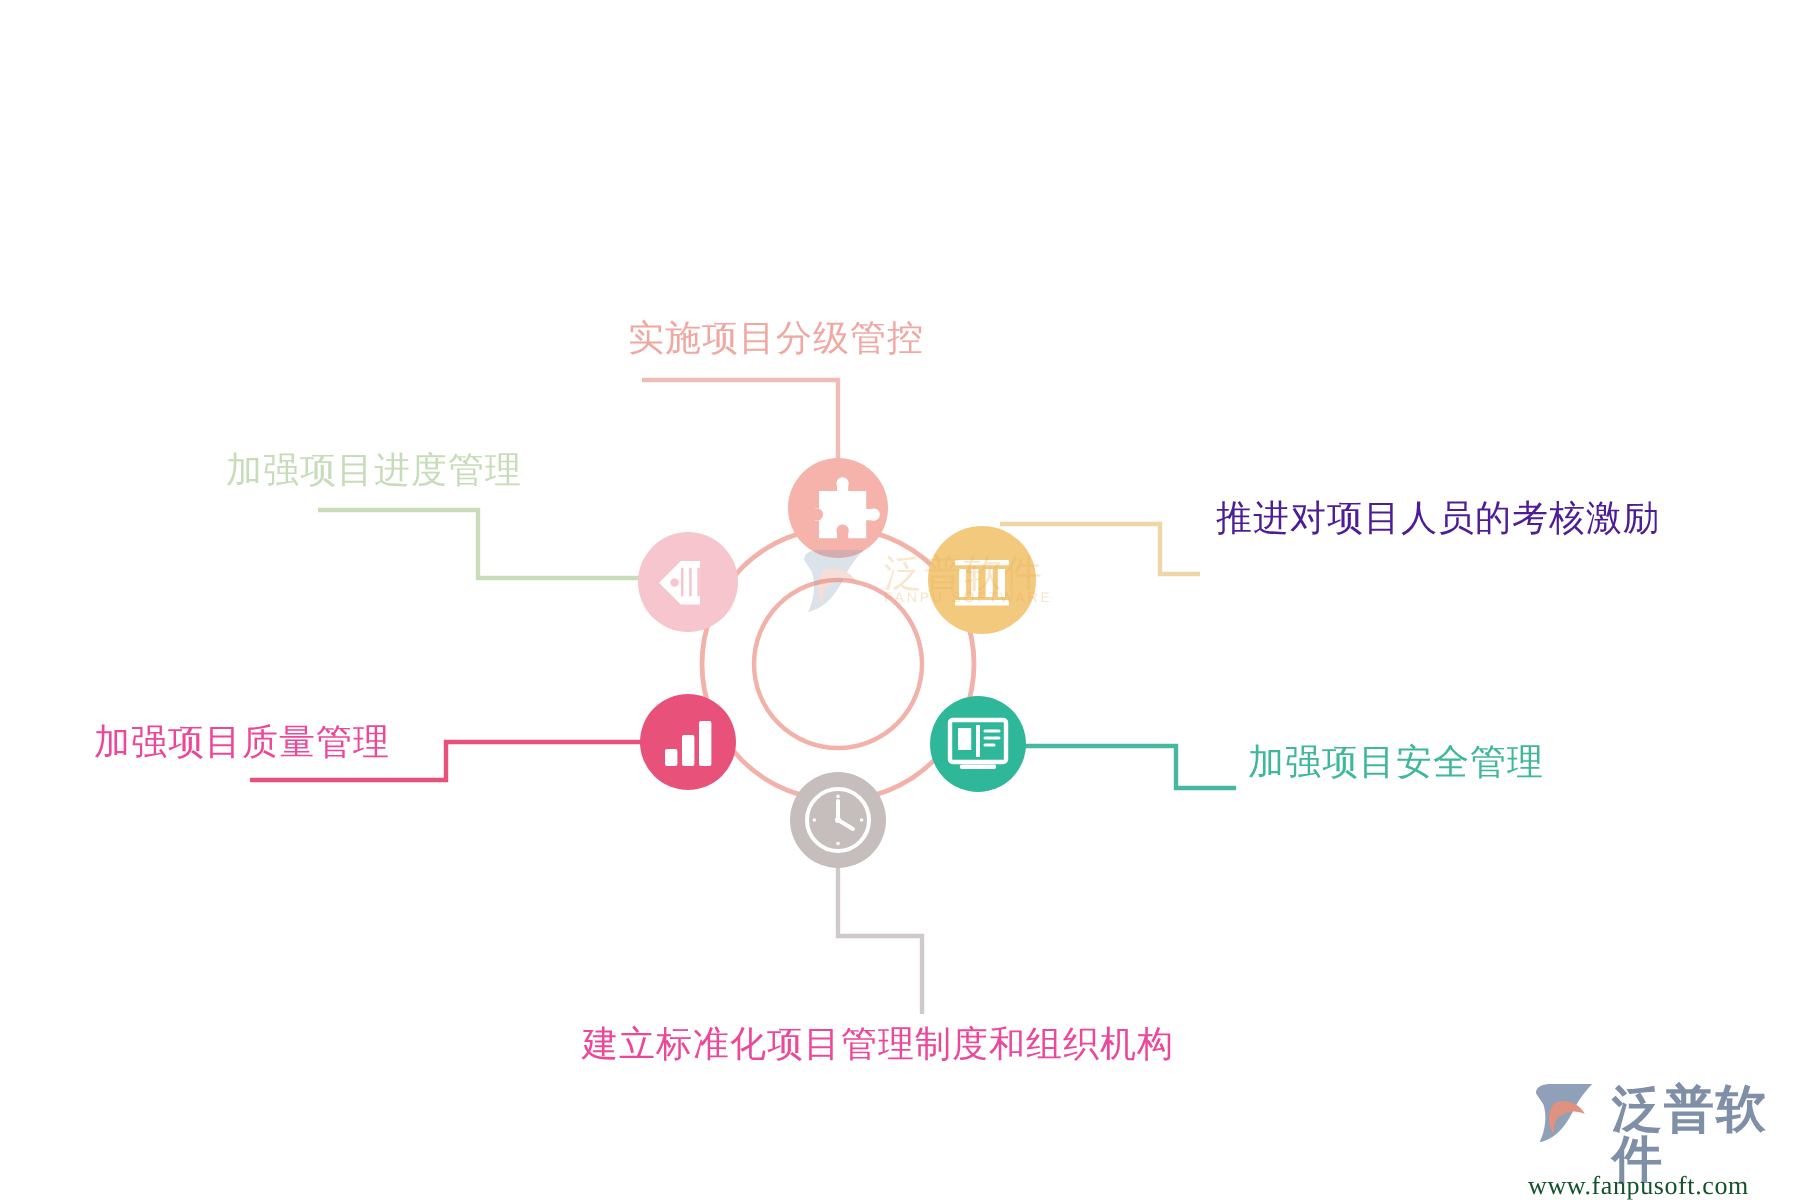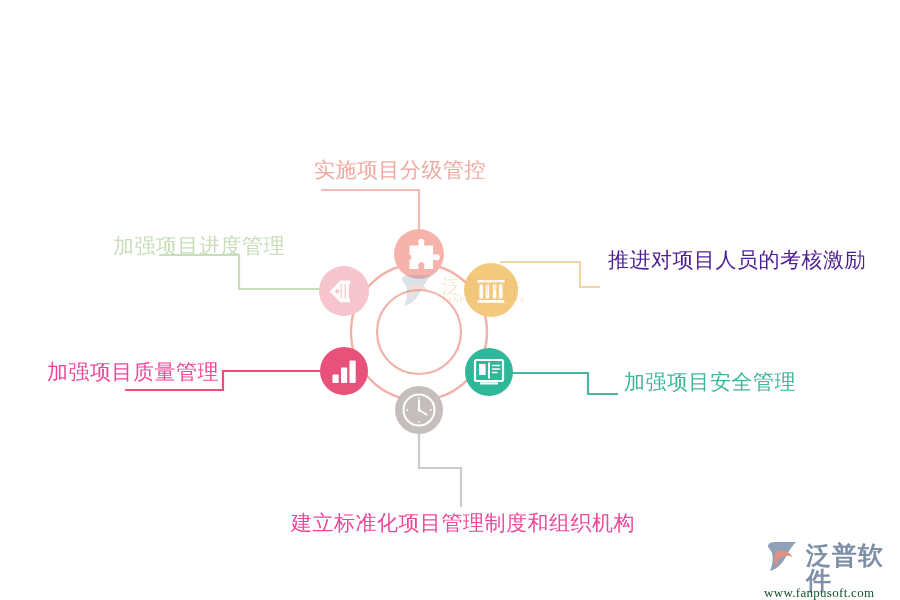--- a/index.html
+++ b/index.html
@@ -23,27 +23,27 @@
   #diagram-svg {
     position: absolute;
     left: 0;
     top: 0;
     width: 900px;
     height: 600px;
   }
   .label {
     position: absolute;
     white-space: nowrap;
-    font-size: 21px;
+    font-size: 18px;
     letter-spacing: 0.5px;
     line-height: 1;
     font-family: Liberation Serif, serif;
   }
   .label-top      { left: 314px; top: 160px; color: #f0a9a2; }
-  .label-upleft   { left: 113px; top: 236px; color: #c7ddb9; }
+  .label-upleft   { left: 113px; top: 226px; color: #c7ddb9; }
   .label-upright  { left: 608px; top: 250px; color: #4c1d95; }
   .label-left     { left: 47px;  top: 362px; color: #ec4899; }
   .label-right    { left: 624px; top: 372px; color: #3fb79d; }
   .label-bottom   { left: 291px; top: 513px; color: #ec4899; }
 
   
   #center-watermark {
     position: absolute;
     left: 398px;
     top: 272px;

